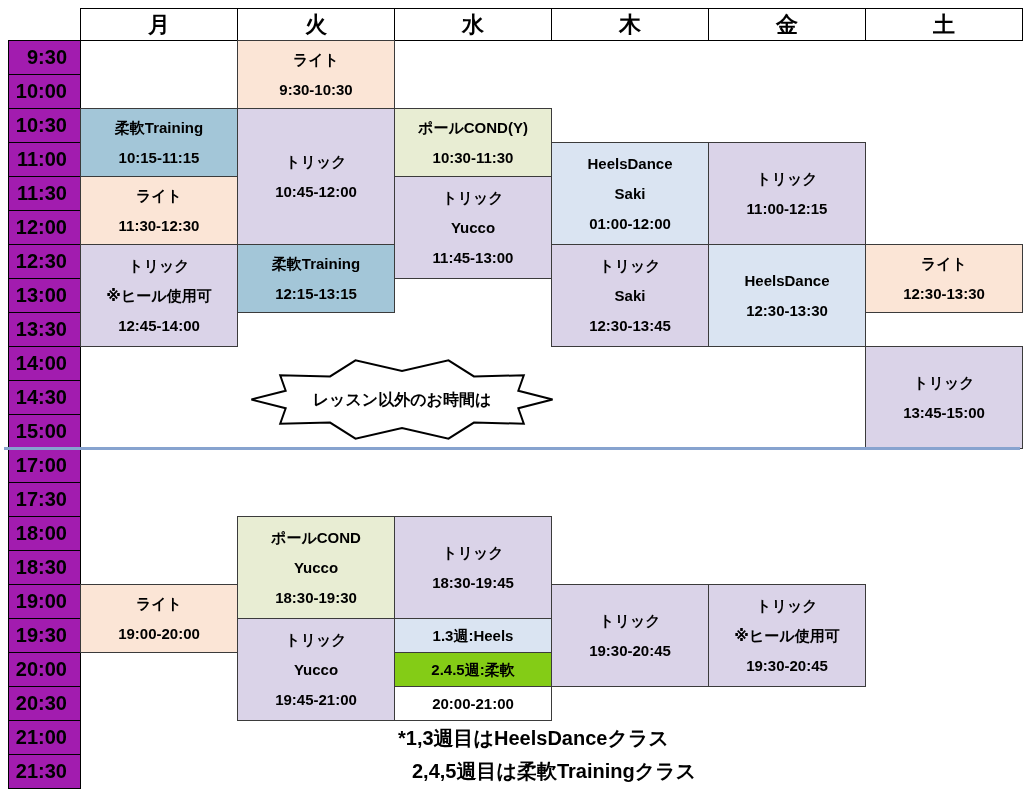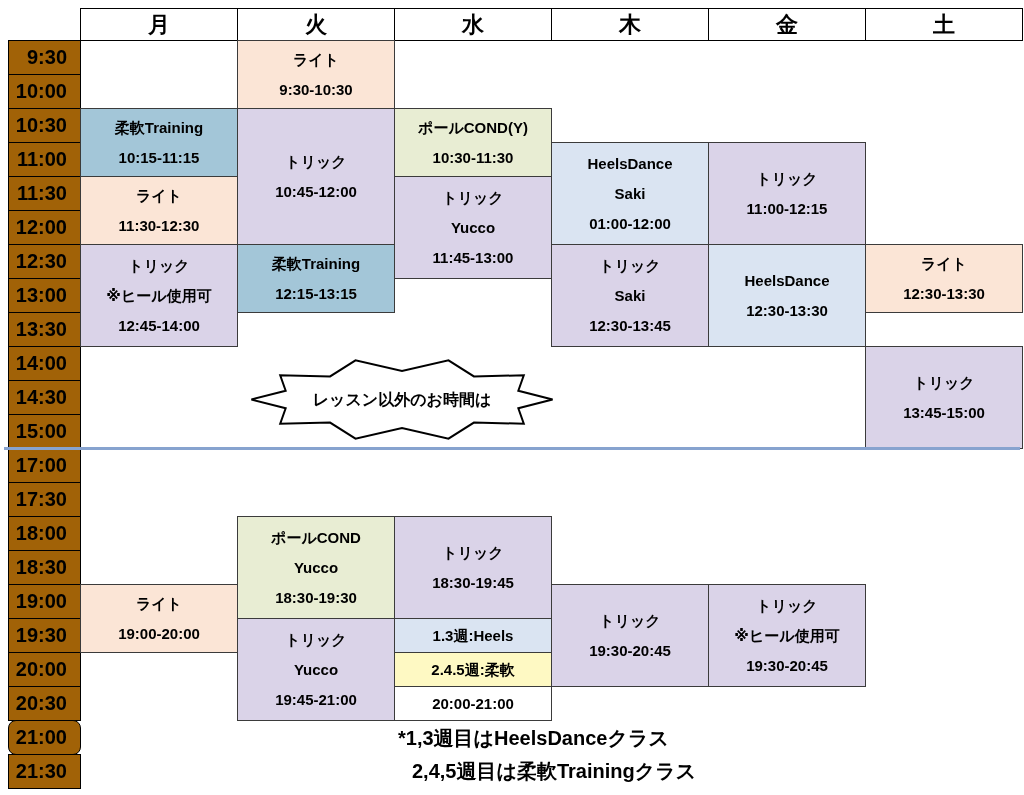--- a/index.html
+++ b/index.html
@@ -1,20 +1,20 @@
 <!DOCTYPE html>
 <html><head>
 <meta charset="utf-8">
 <style>
   html,body{margin:0;padding:0;}
   body{width:1024px;height:795px;background:#ffffff;font-family:"Liberation Sans","DejaVu Sans",sans-serif;color:#000;}
   #canvas{position:relative;width:1024px;height:795px;background:#ffffff;overflow:hidden;}
   .day-head{position:absolute;top:8px;height:33px;border:1px solid #000;background:#fff;
     display:flex;align-items:center;justify-content:center;font-size:22px;font-weight:bold;box-sizing:border-box;}
-  .time-cell{position:absolute;left:8px;width:73px;border:1px solid #000;background:#a16207;
+  .time-cell{position:absolute;left:8px;width:73px;border:1px solid #000;background:#a21caf;
     display:flex;align-items:center;justify-content:flex-end;padding-right:13px;box-sizing:border-box;
     font-size:20px;font-weight:bold;}
   .block{position:absolute;border:1.5px solid #3b3b3b;box-sizing:border-box;
     display:flex;flex-direction:column;align-items:center;justify-content:center;
     text-align:center;font-size:15px;font-weight:bold;line-height:30px;overflow:hidden;}
   #divider{position:absolute;left:4px;top:447px;width:1016px;height:3px;}
   #bubble{position:absolute;left:242px;top:352px;width:320px;height:95px;}
   #bubble svg{position:absolute;left:0;top:0;display:block;}
   #bubble .bubble-text{position:absolute;left:0;top:0;width:100%;height:100%;
     display:flex;flex-direction:column;align-items:center;justify-content:center;
@@ -48,21 +48,21 @@
       <div class="time-cell" style="top: 380px; height: 35px;">14:30</div>
       <div class="time-cell" style="top: 414px; height: 35px;">15:00</div>
       <div class="time-cell" style="top: 448px; height: 35px;">17:00</div>
       <div class="time-cell" style="top: 482px; height: 35px;">17:30</div>
       <div class="time-cell" style="top: 516px; height: 35px;">18:00</div>
       <div class="time-cell" style="top: 550px; height: 35px;">18:30</div>
       <div class="time-cell" style="top: 584px; height: 35px;">19:00</div>
       <div class="time-cell" style="top: 618px; height: 35px;">19:30</div>
       <div class="time-cell" style="top: 652px; height: 35px;">20:00</div>
       <div class="time-cell" style="top: 686px; height: 35px;">20:30</div>
-      <div class="time-cell" style="top: 720px; height: 35px; border-radius: 8px;">21:00</div>
+      <div class="time-cell" style="top: 720px; height: 35px;">21:00</div>
       <div class="time-cell" style="top: 754px; height: 35px;">21:30</div>
     </div>
   <div id="blocks">
       <div class="block" style="left: 237px; width: 158px; top: 40px; height: 69px; background: rgb(251, 229, 214);">
         <div>ライト</div>
         <div>9:30-10:30</div>
       </div>
       <div class="block" style="left: 80px; width: 158px; top: 108px; height: 69px; background: rgb(163, 198, 216);">
         <div>柔軟Training</div>
         <div>10:15-11:15</div>
@@ -133,21 +133,21 @@
         <div>19:00-20:00</div>
       </div>
       <div class="block" style="left: 237px; width: 158px; top: 618px; height: 103px; background: rgb(218, 211, 232);">
         <div>トリック</div>
         <div>Yucco</div>
         <div>19:45-21:00</div>
       </div>
       <div class="block" style="left: 394px; width: 158px; top: 618px; height: 35px; background: rgb(218, 228, 242);">
         <div>1.3週:Heels</div>
       </div>
-      <div class="block" style="left: 394px; width: 158px; top: 652px; height: 35px; background: #fef9c3;">
+      <div class="block" style="left: 394px; width: 158px; top: 652px; height: 35px; background: #84cc16;">
         <div>2.4.5週:柔軟</div>
       </div>
       <div class="block" style="left: 394px; width: 158px; top: 686px; height: 35px; background: rgb(255, 255, 255);">
         <div>20:00-21:00</div>
       </div>
       <div class="block" style="left: 551px; width: 158px; top: 584px; height: 103px; background: rgb(218, 211, 232);">
         <div>トリック</div>
         <div>19:30-20:45</div>
       </div>
       <div class="block" style="left: 708px; width: 158px; top: 584px; height: 103px; background: rgb(218, 211, 232);">

